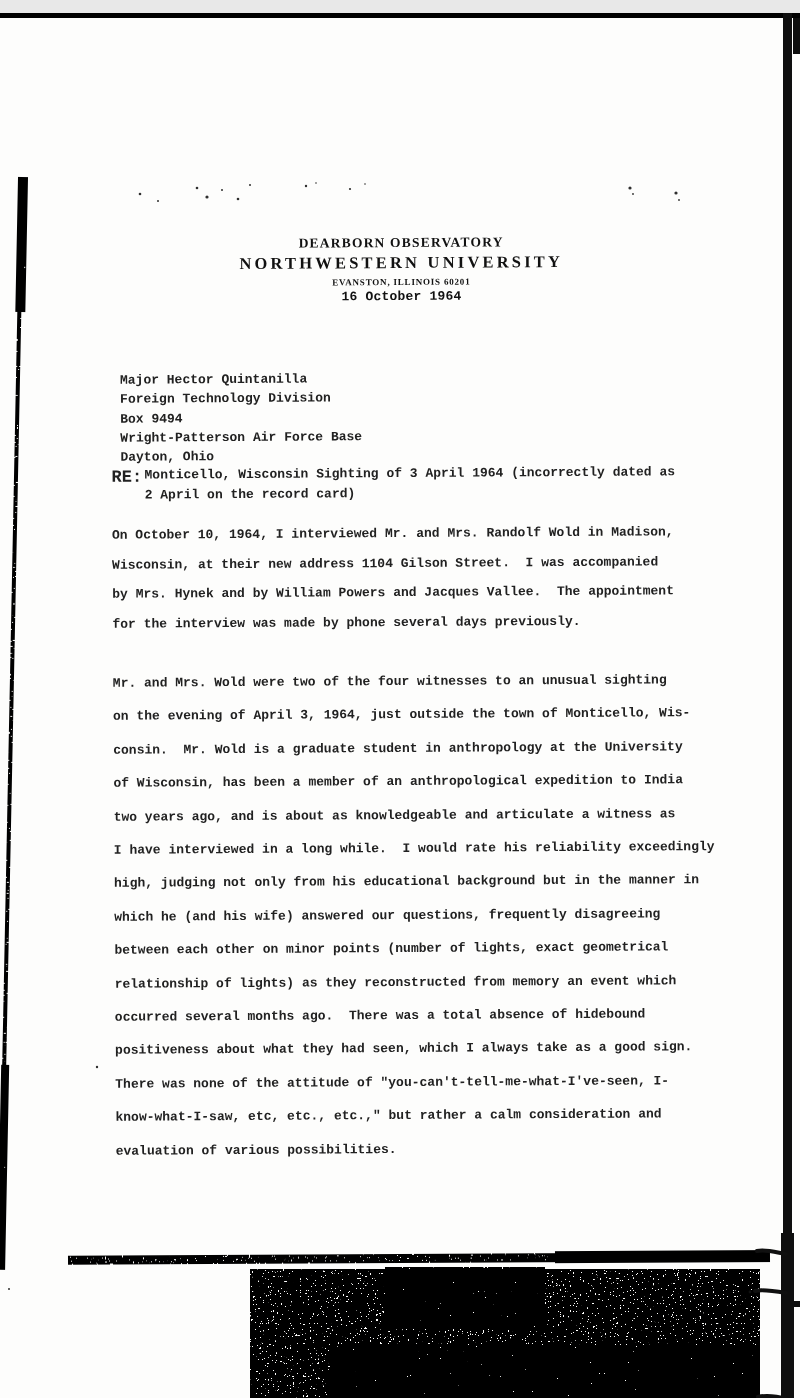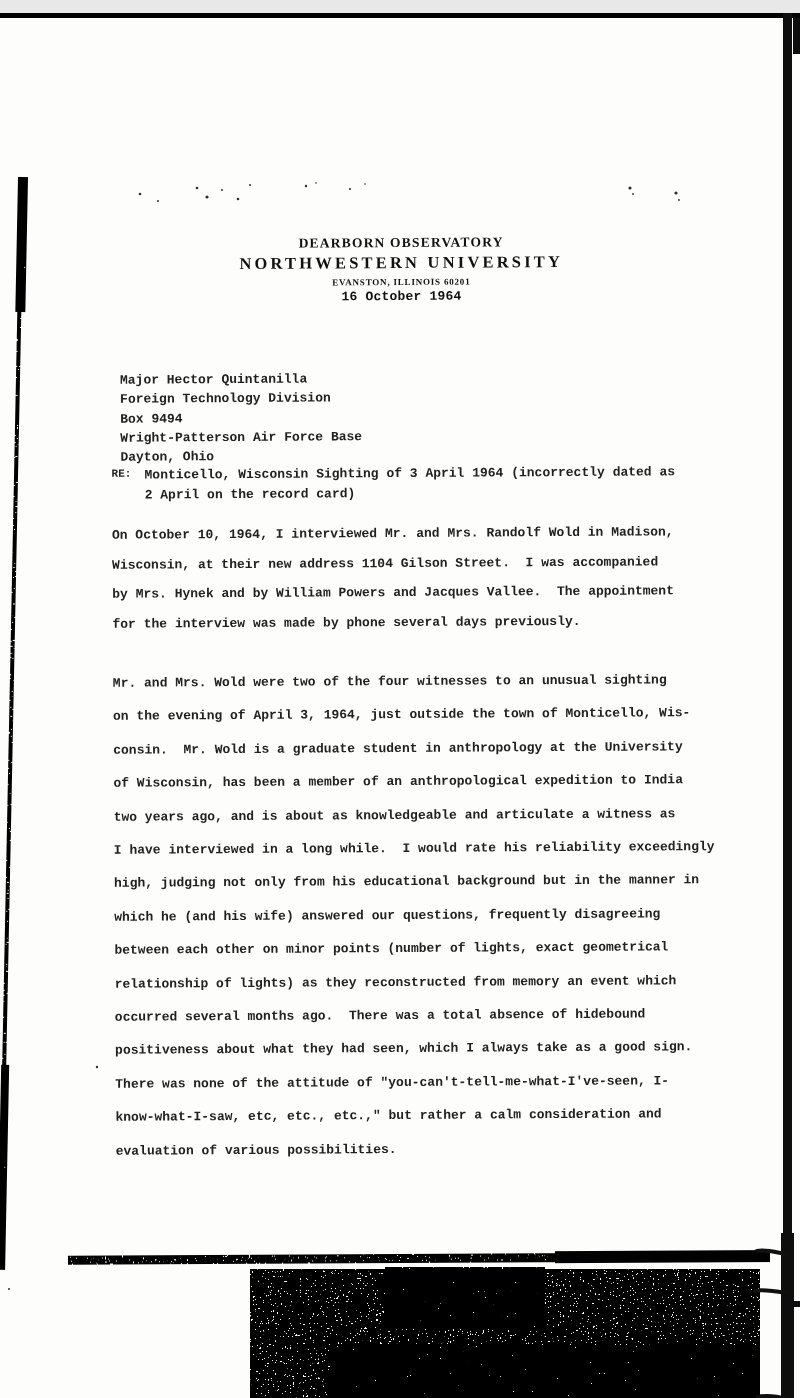--- a/index.html
+++ b/index.html
@@ -59,21 +59,21 @@
     left: 122px;
     top: 356px;
     font-size: 13px;
     font-weight: bold;
     line-height: 19.3px;
   }
   .re-label {
     position: absolute;
     left: 113px;
     top: 453px;
-    font-size: 11px;
+    font-size: 17px;
     font-weight: bold;
   }
   .re-line1 {
     position: absolute;
     left: 146px;
     top: 453px;
     font-size: 13px;
     font-weight: bold;
     white-space: pre;
   }

